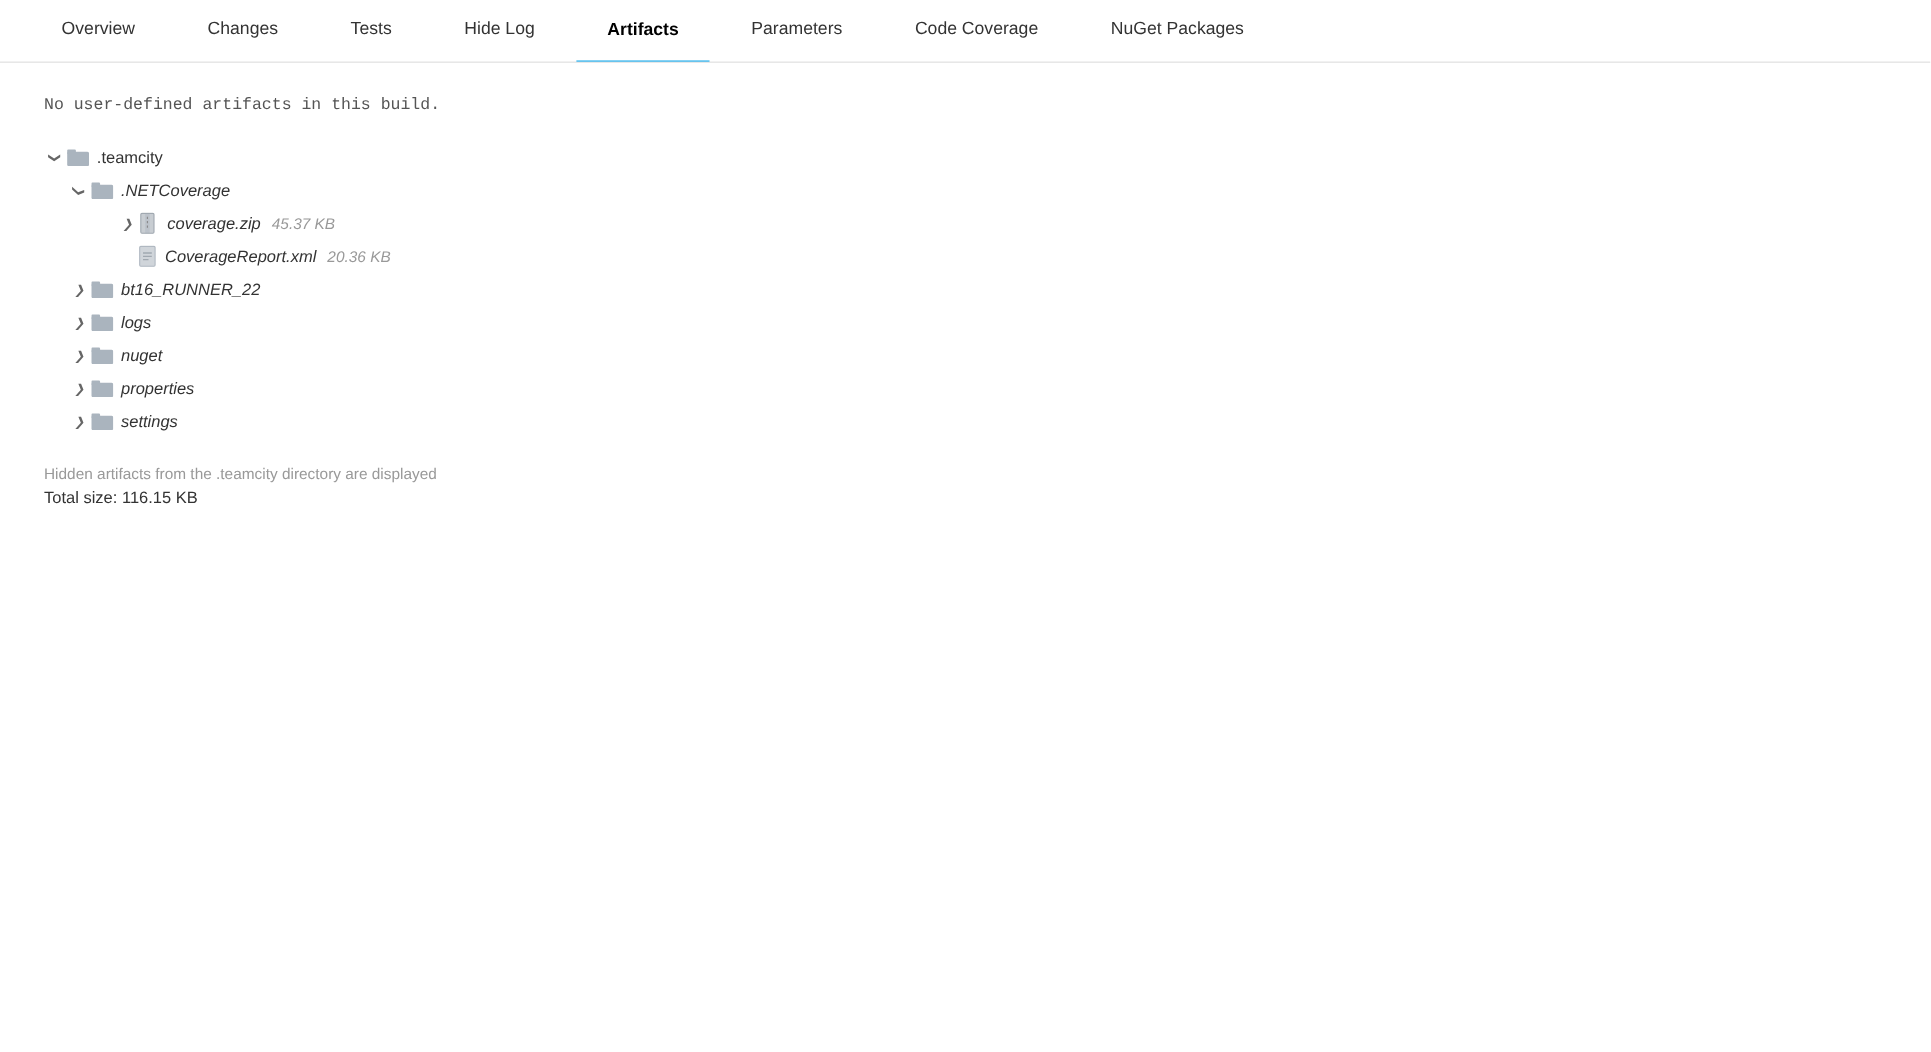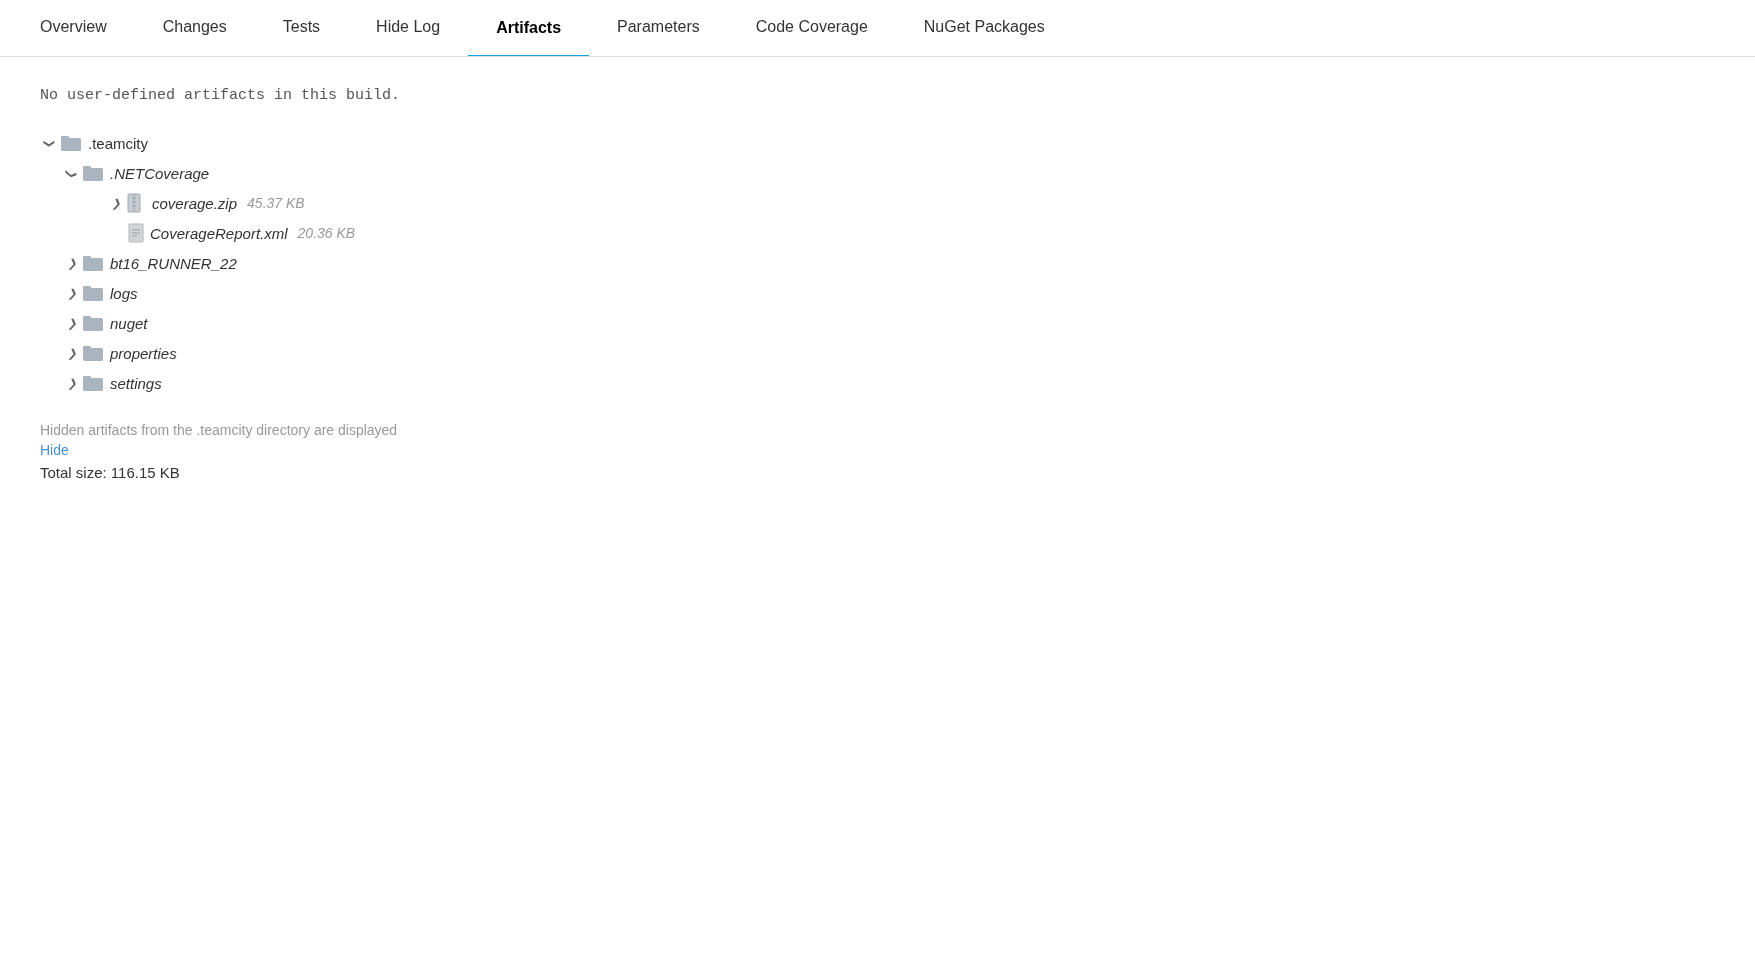--- a/index.html
+++ b/index.html
@@ -6,22 +6,22 @@
     body {
       font-family: -apple-system, BlinkMacSystemFont, 'Segoe UI', Arial, sans-serif;
       background: #fff;
       color: #333;
       font-size: 15px;
     }
     .tab-bar {
       display: flex;
       align-items: center;
       border-bottom: 1px solid #ddd;
-      padding: 0 12px;
-      gap: 0;
+      padding: 0 28px;
+      gap: 10px;
     }
     .tab-item {
       padding: 18px 28px;
       cursor: pointer;
       font-size: 16px;
       color: #333;
       text-decoration: none;
       white-space: nowrap;
       position: relative;
       border-bottom: 3px solid transparent;
@@ -44,21 +44,20 @@
     }
     .tree {
       margin-left: 0;
     }
     .tree-item {
       display: flex;
       align-items: center;
       padding: 5px 0;
       cursor: pointer;
       user-select: none;
-      text-align: right;
     }
     .chevron {
       width: 20px;
       height: 20px;
       display: inline-flex;
       align-items: center;
       justify-content: center;
       color: #666;
       font-size: 11px;
       flex-shrink: 0;
@@ -248,16 +247,15 @@
           </svg>
         </span>
         <span class="item-name">settings</span>
       </div>
 
     </div>
 
   </div>
 
   <p class="hidden-note">Hidden artifacts from the .teamcity directory are displayed</p>
-  <a class="hide-link">Hide</a>
   <p class="total-size">Total size: 116.15 KB</p>
 
 </div>
 
 </body></html>

